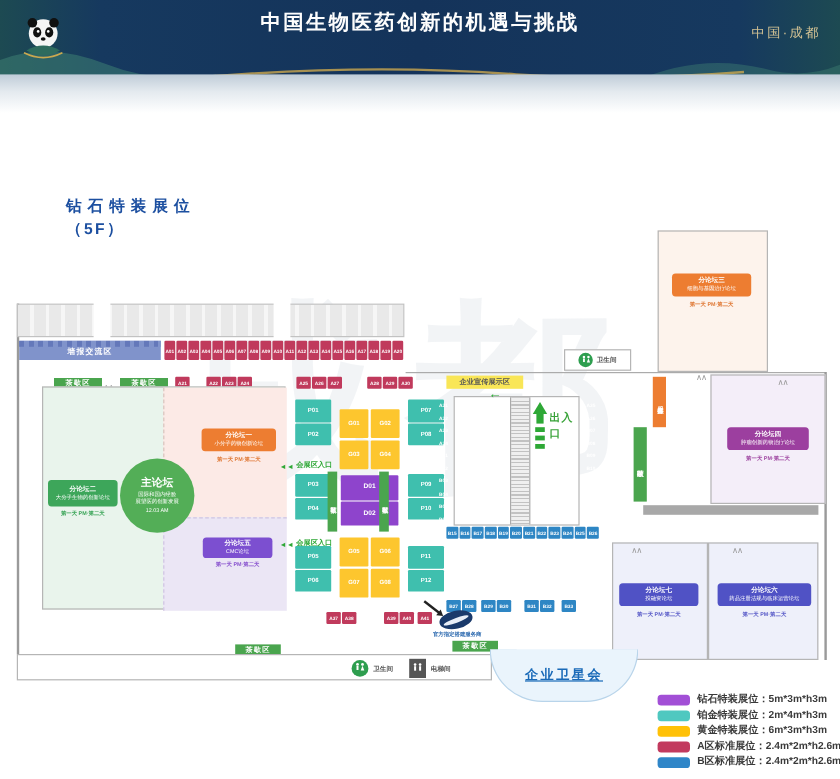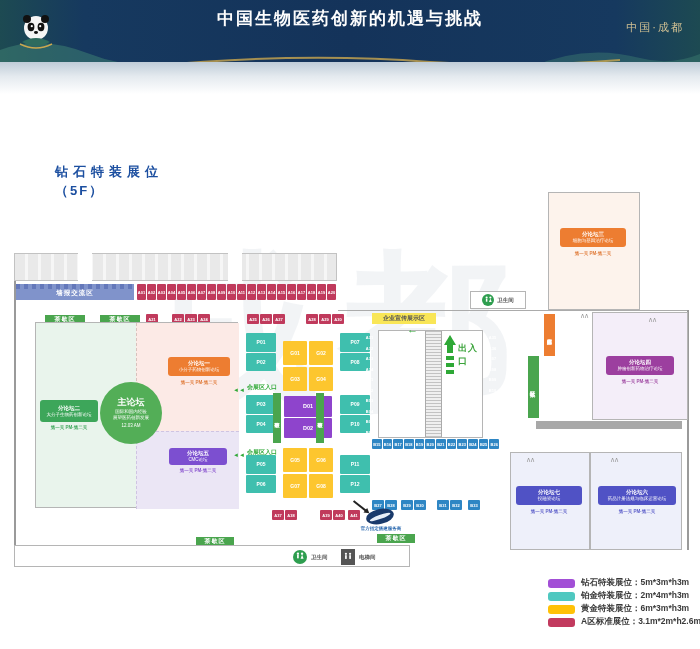--- a/index.html
+++ b/index.html
@@ -393,31 +393,39 @@
       <svg width="10" height="10" viewBox="0 0 12 12">
           <circle cx="3.5" cy="2.2" r="1.3" fill="#fff"></circle>
           <rect x="2.5" y="3.8" width="2" height="4.5" fill="#fff"></rect>
           <circle cx="8.5" cy="2.2" r="1.3" fill="#fff"></circle>
           <rect x="7.5" y="3.8" width="2" height="4.5" fill="#fff"></rect>
         </svg>
     </span>
     <span class="tiny-label abs" style="left:344px;top:8px;">电梯间</span>
   </div>
 
+  <div class="abs" style="left:408px;top:541px;width:124px;height:44px;background:#eaf4fc;border:1px solid #b8d4ea;border-top:none;
+       border-radius:0 0 120px 120px;display:flex;align-items:center;justify-content:center;">
+    <span style="font-size:11px;font-weight:bold;color:#1a6ab8;text-decoration:underline;letter-spacing:2px;">企业卫星会</span>
+  </div>
 
   <div class="lg-row" style="left:548px;top:577px;">
     <span class="lg-swatch" style="background: rgb(162, 79, 214);"></span>
     <span class="lg-label">钻石特装展位：5m*3m*h3m</span>
   </div>
   <div class="lg-row" style="left:548px;top:590px;">
     <span class="lg-swatch" style="background: rgb(79, 200, 192);"></span>
     <span class="lg-label">铂金特装展位：2m*4m*h3m</span>
   </div>
   <div class="lg-row" style="left:548px;top:603px;">
     <span class="lg-swatch" style="background: rgb(255, 193, 7);"></span>
     <span class="lg-label">黄金特装展位：6m*3m*h3m</span>
   </div>
   <div class="lg-row" style="left:548px;top:616px;">
     <span class="lg-swatch" style="background: rgb(194, 58, 94);"></span>
-    <span class="lg-label">A区标准展位：3.1m*2m*h2.6m</span>
+    <span class="lg-label">A区标准展位：2.4m*2m*h2.6m</span>
+  </div>
+  <div class="lg-row" style="left:548px;top:629px;">
+    <span class="lg-swatch" style="background: rgb(47, 134, 200);"></span>
+    <span class="lg-label">B区标准展位：2.4m*2m*h2.6m</span>
   </div>
 
 </div>
 
 </body></html>

